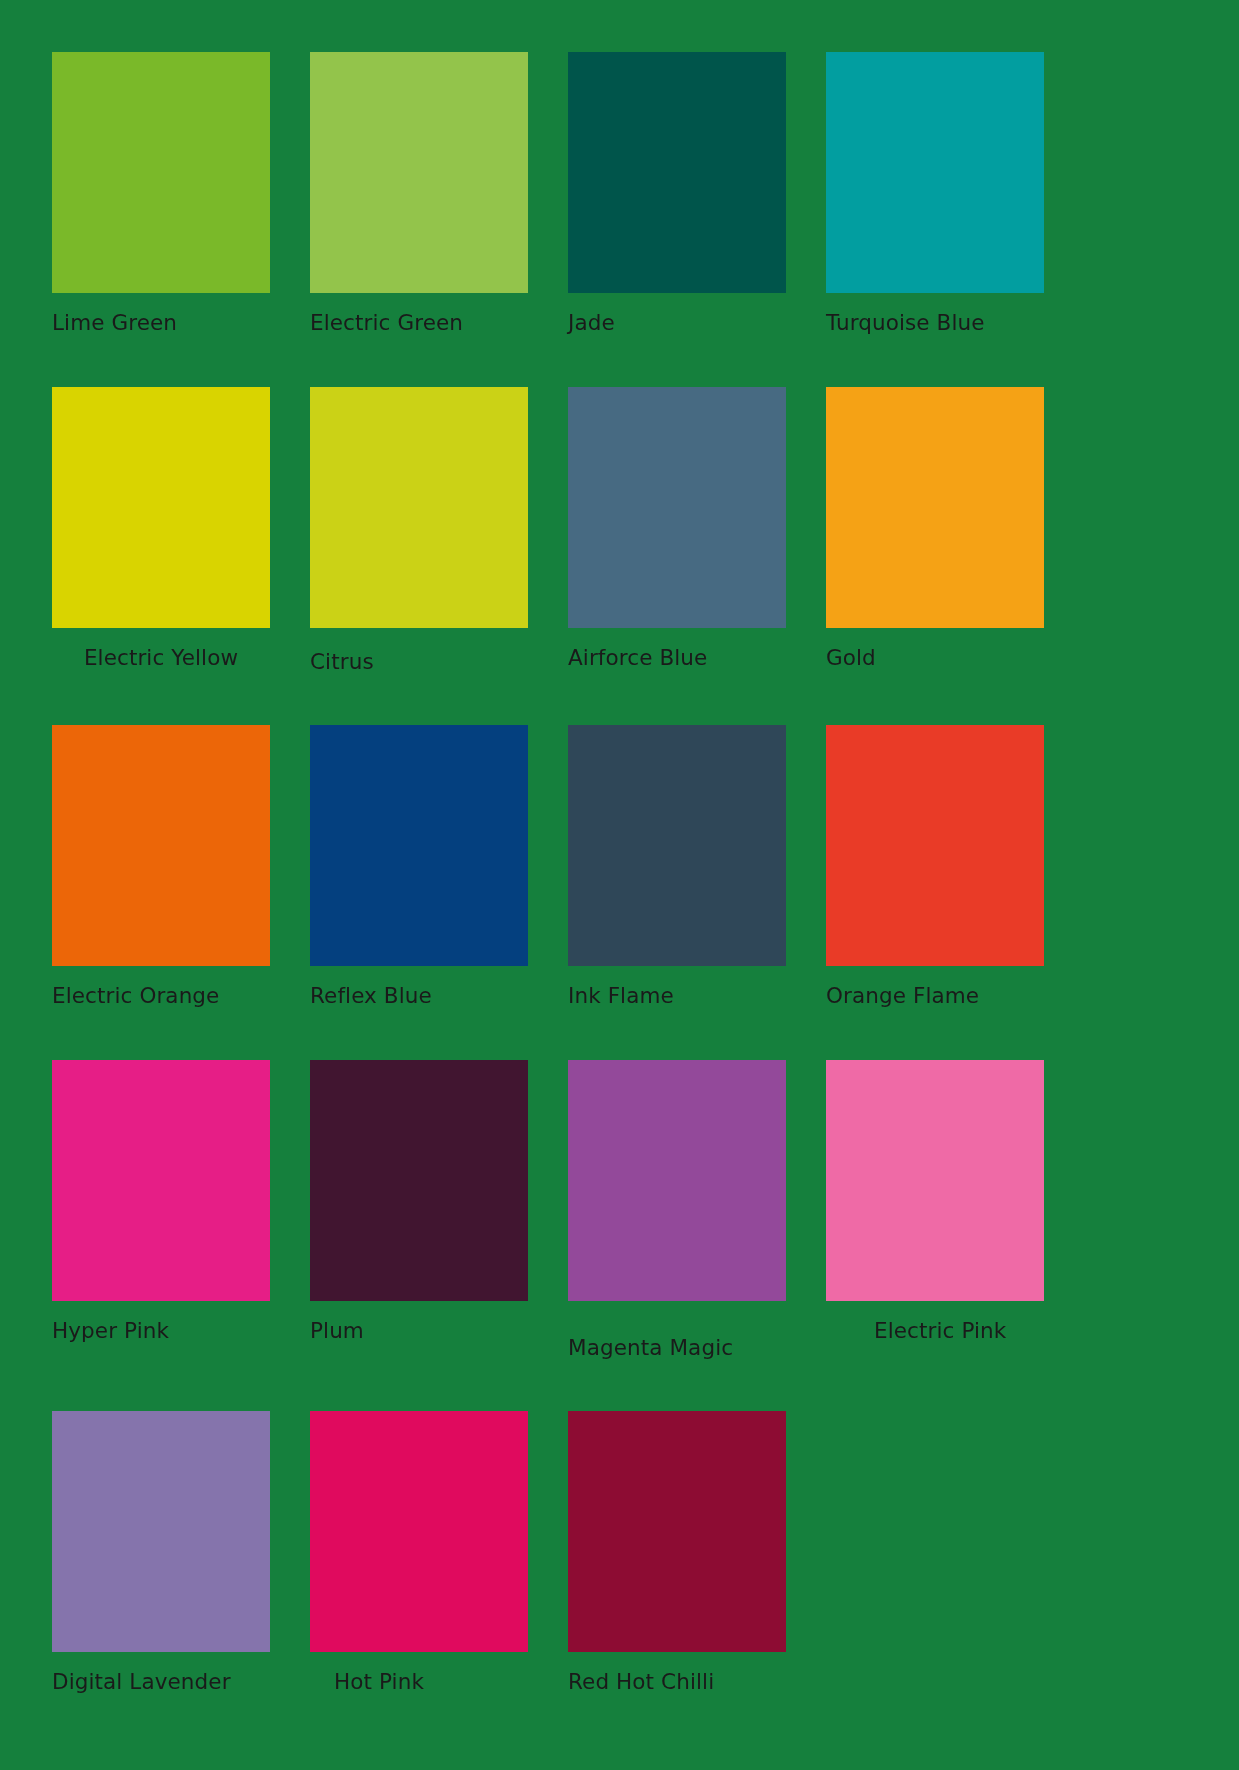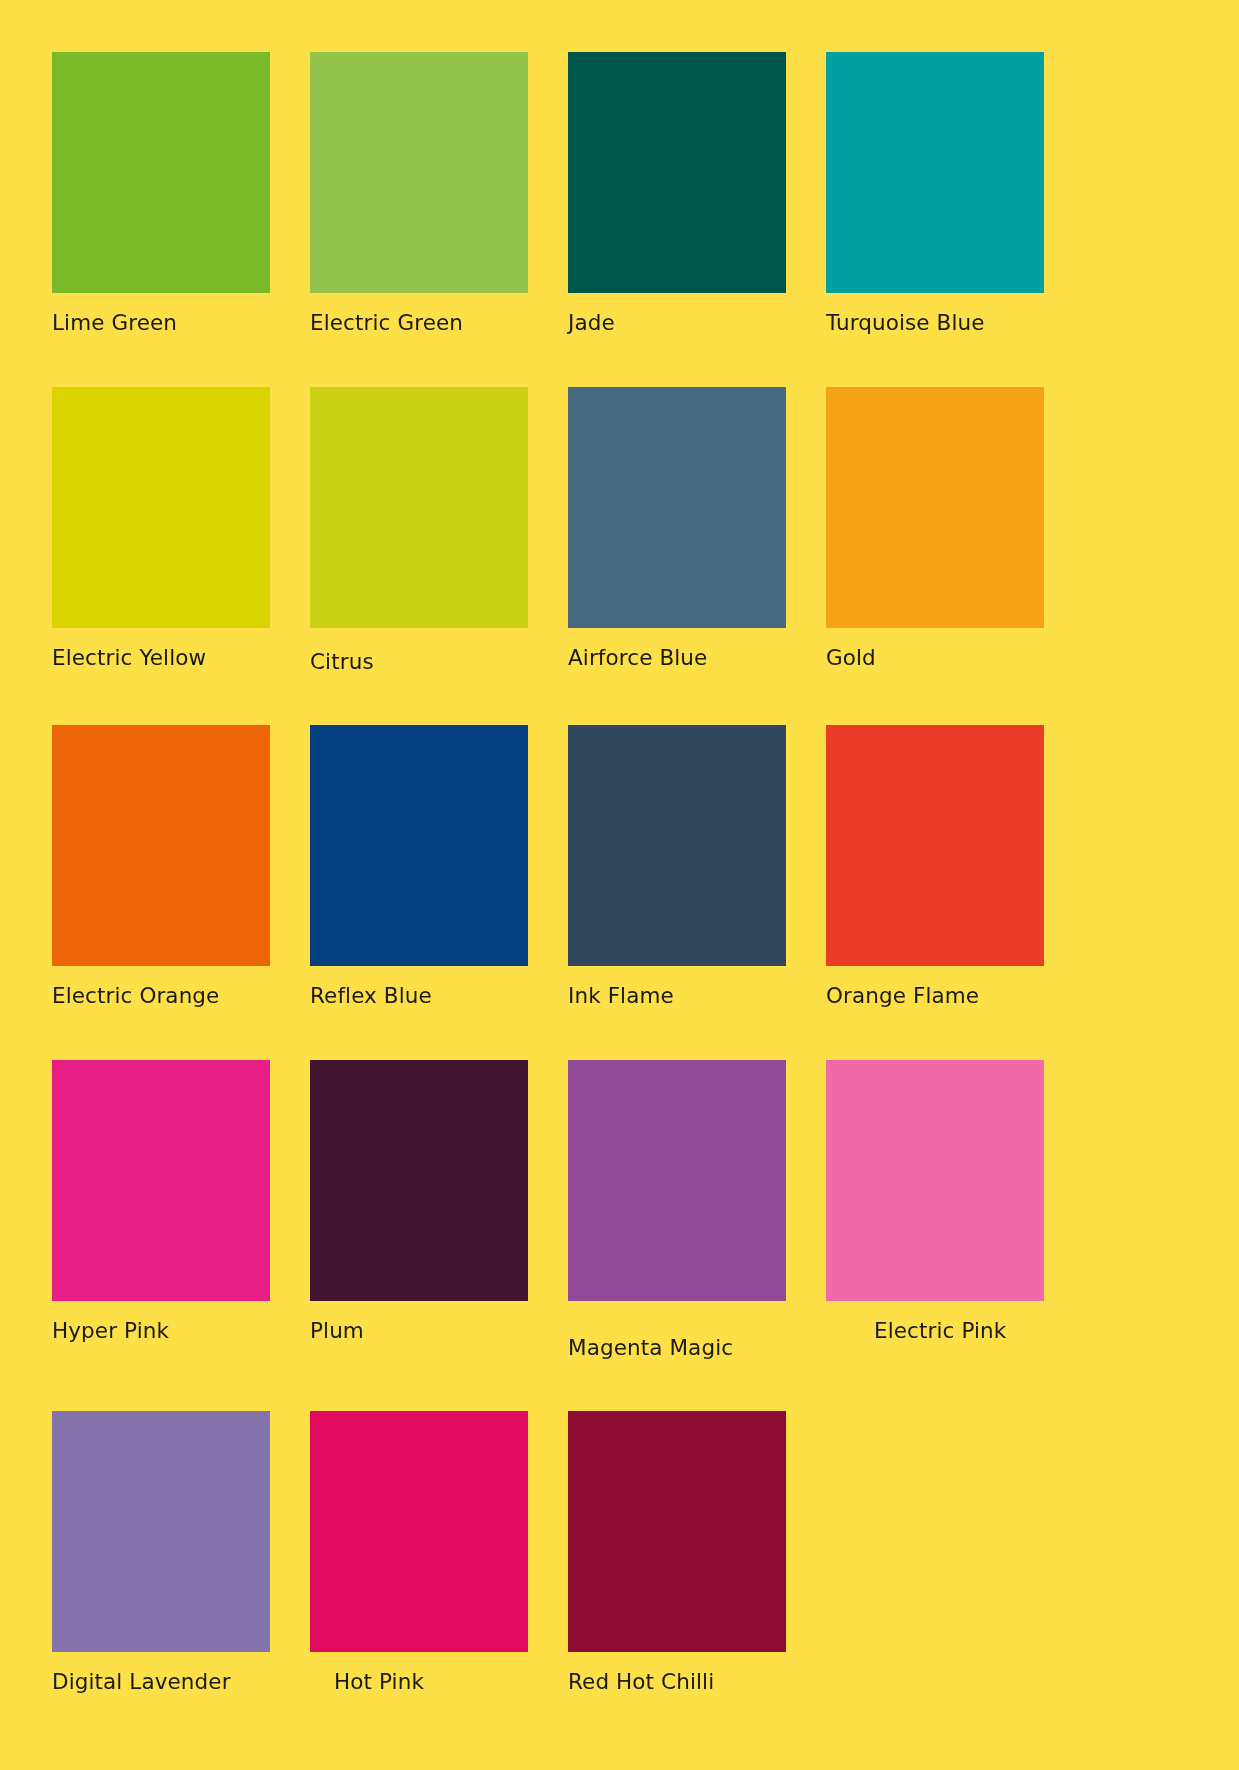--- a/index.html
+++ b/index.html
@@ -11,21 +11,21 @@
     width: 1239px;
     height: 1770px;
     font-family: "DejaVu Sans", "Liberation Sans", sans-serif;
     overflow: hidden;
   }
 
   #palette-page {
     position: relative;
     width: 1239px;
     height: 1770px;
-    background: #fde047;
+    background: #15803d;
     box-sizing: border-box;
     padding: 52px 52px 0 52px;
   }
 
   .swatch-grid {
     display: grid;
     grid-template-columns: 218px 218px 218px 218px;
     column-gap: 40px;
     row-gap: 52px;
     align-content: start;
@@ -76,21 +76,21 @@
       <div class="swatch-label" style="color: rgb(26, 26, 26);">Jade</div>
     </div>
 
     <div class="swatch-cell">
       <div class="swatch-chip" style="background-color: rgb(2, 158, 160);"></div>
       <div class="swatch-label" style="color: rgb(26, 26, 26);">Turquoise Blue</div>
     </div>
 
     <div class="swatch-cell">
       <div class="swatch-chip" style="background-color: rgb(217, 212, 0);"></div>
-      <div class="swatch-label" style="color: rgb(26, 26, 26);">Electric Yellow</div>
+      <div class="swatch-label" style="color: rgb(26, 26, 26); text-align: center;">Electric Yellow</div>
     </div>
 
     <div class="swatch-cell">
       <div class="swatch-chip" style="background-color: rgb(203, 210, 22);"></div>
       <div class="swatch-label" style="color: rgb(26, 26, 26); margin-top: 23px;">Citrus</div>
     </div>
 
 
     <div class="swatch-cell">
       <div class="swatch-chip" style="background-color: rgb(71, 106, 130);"></div>

